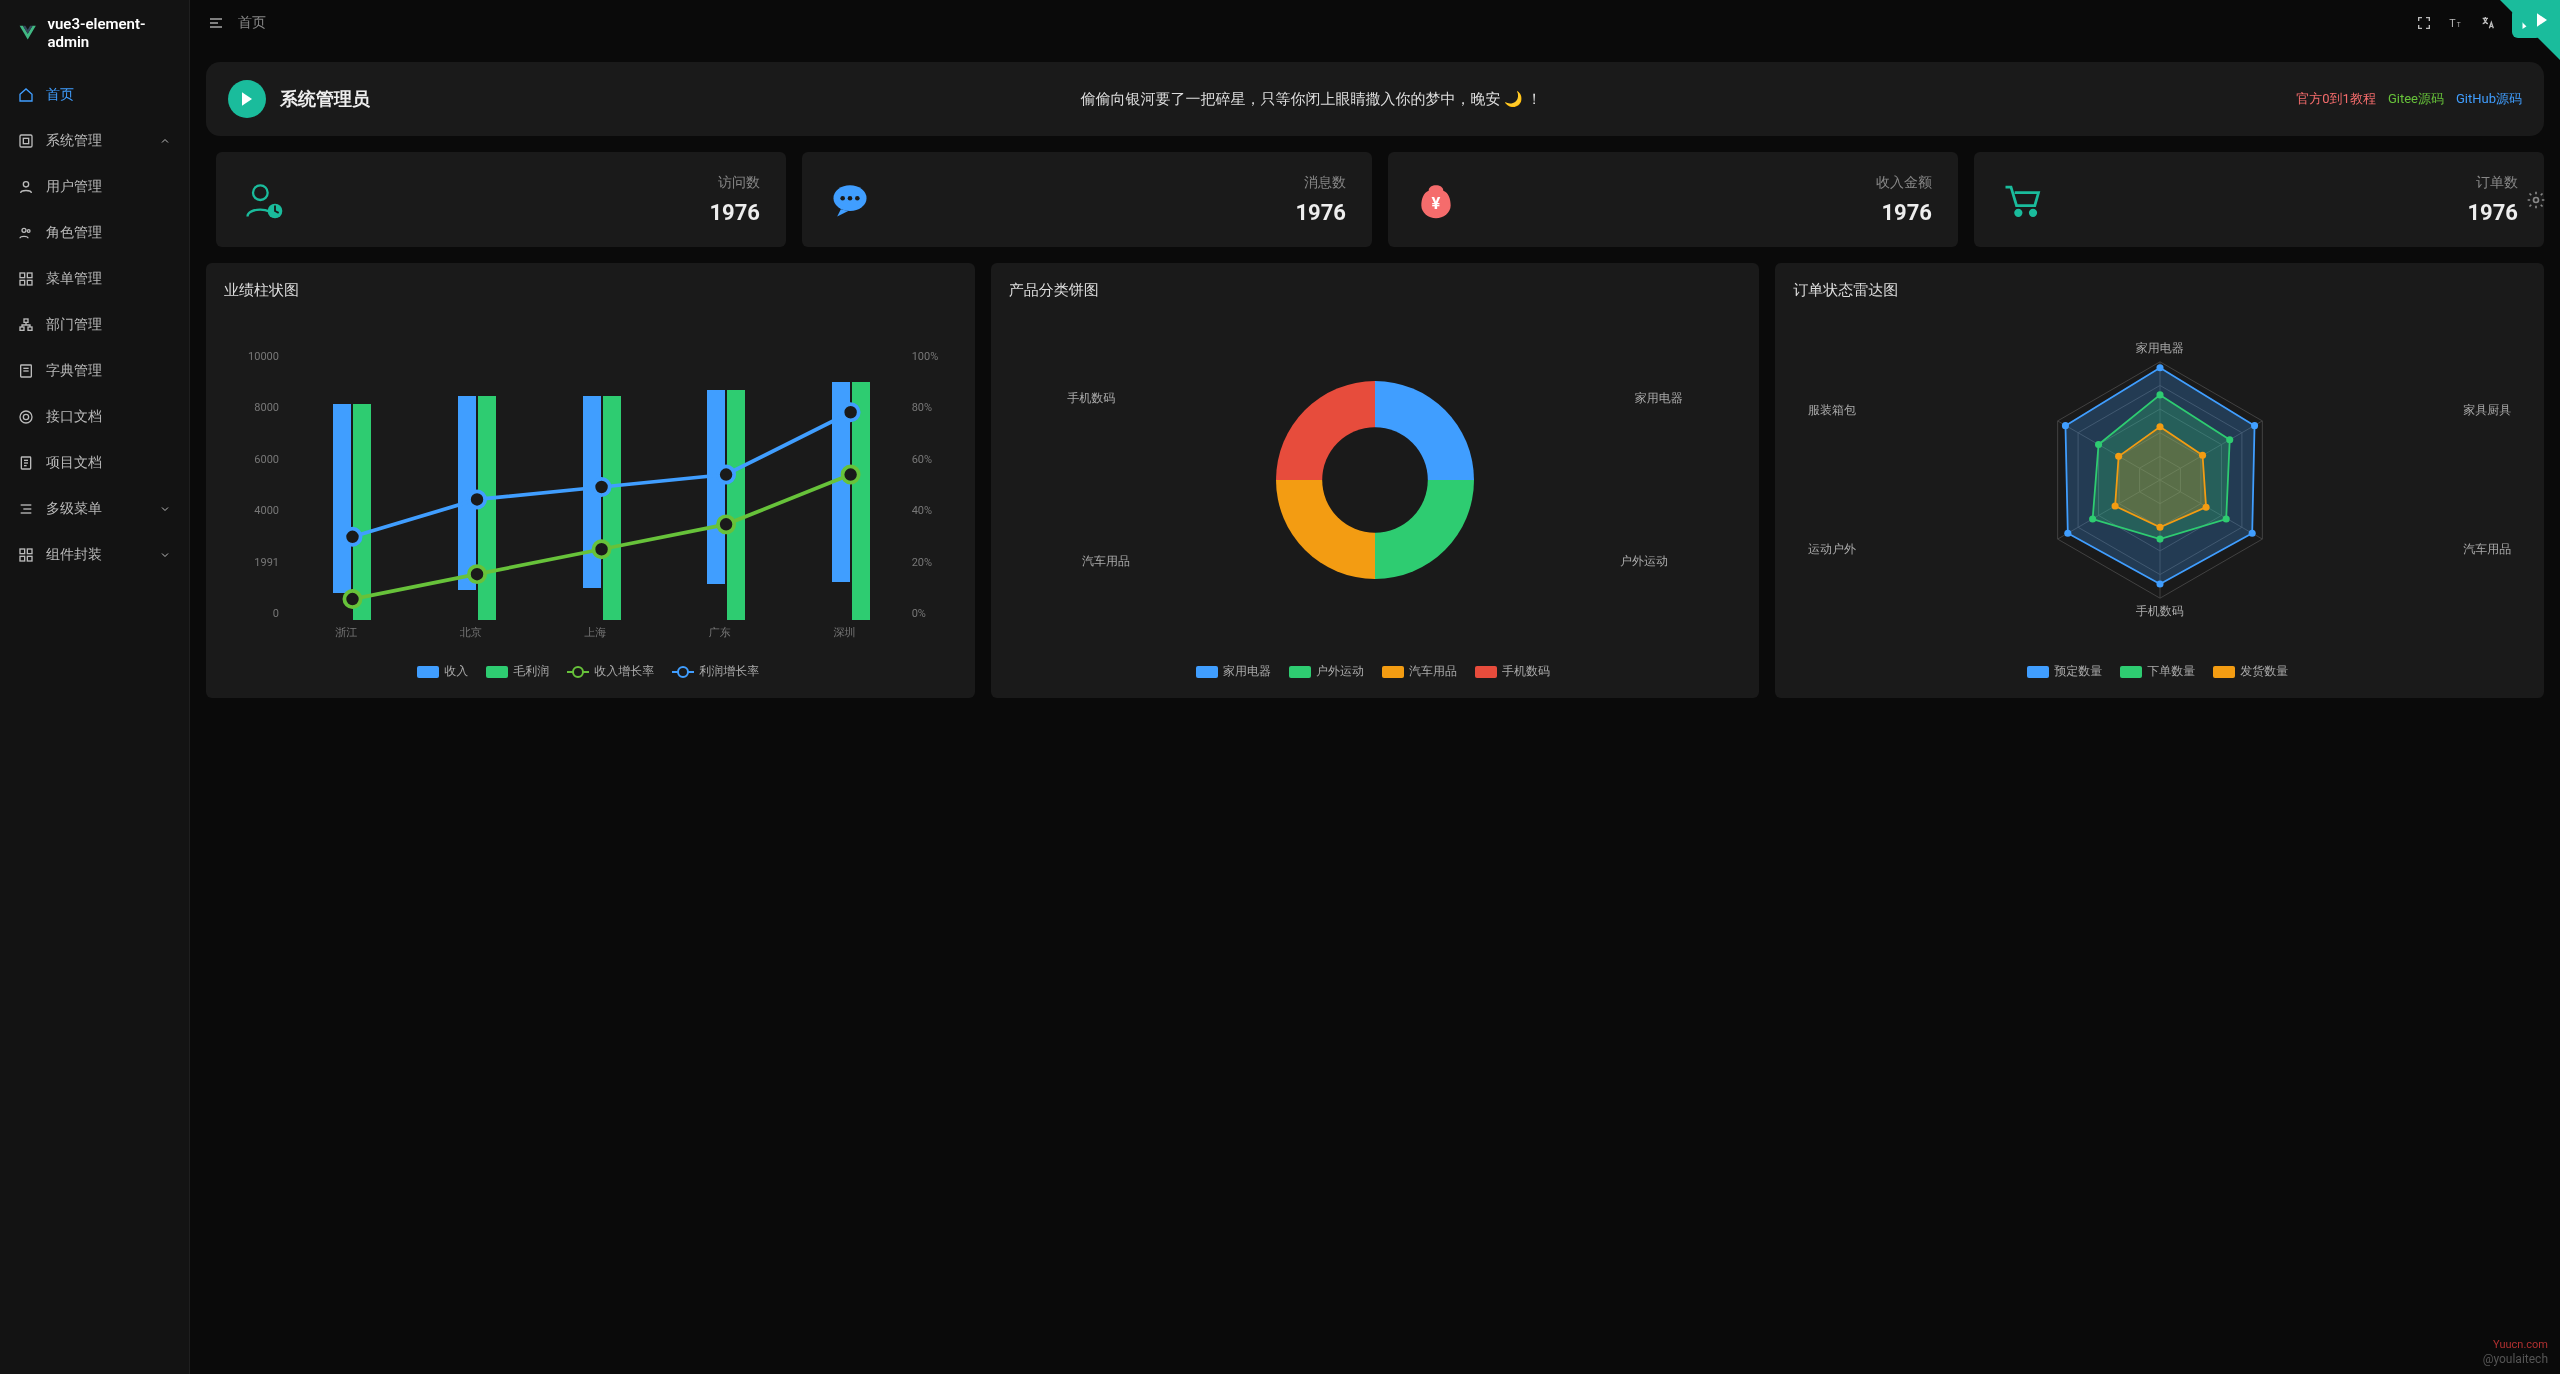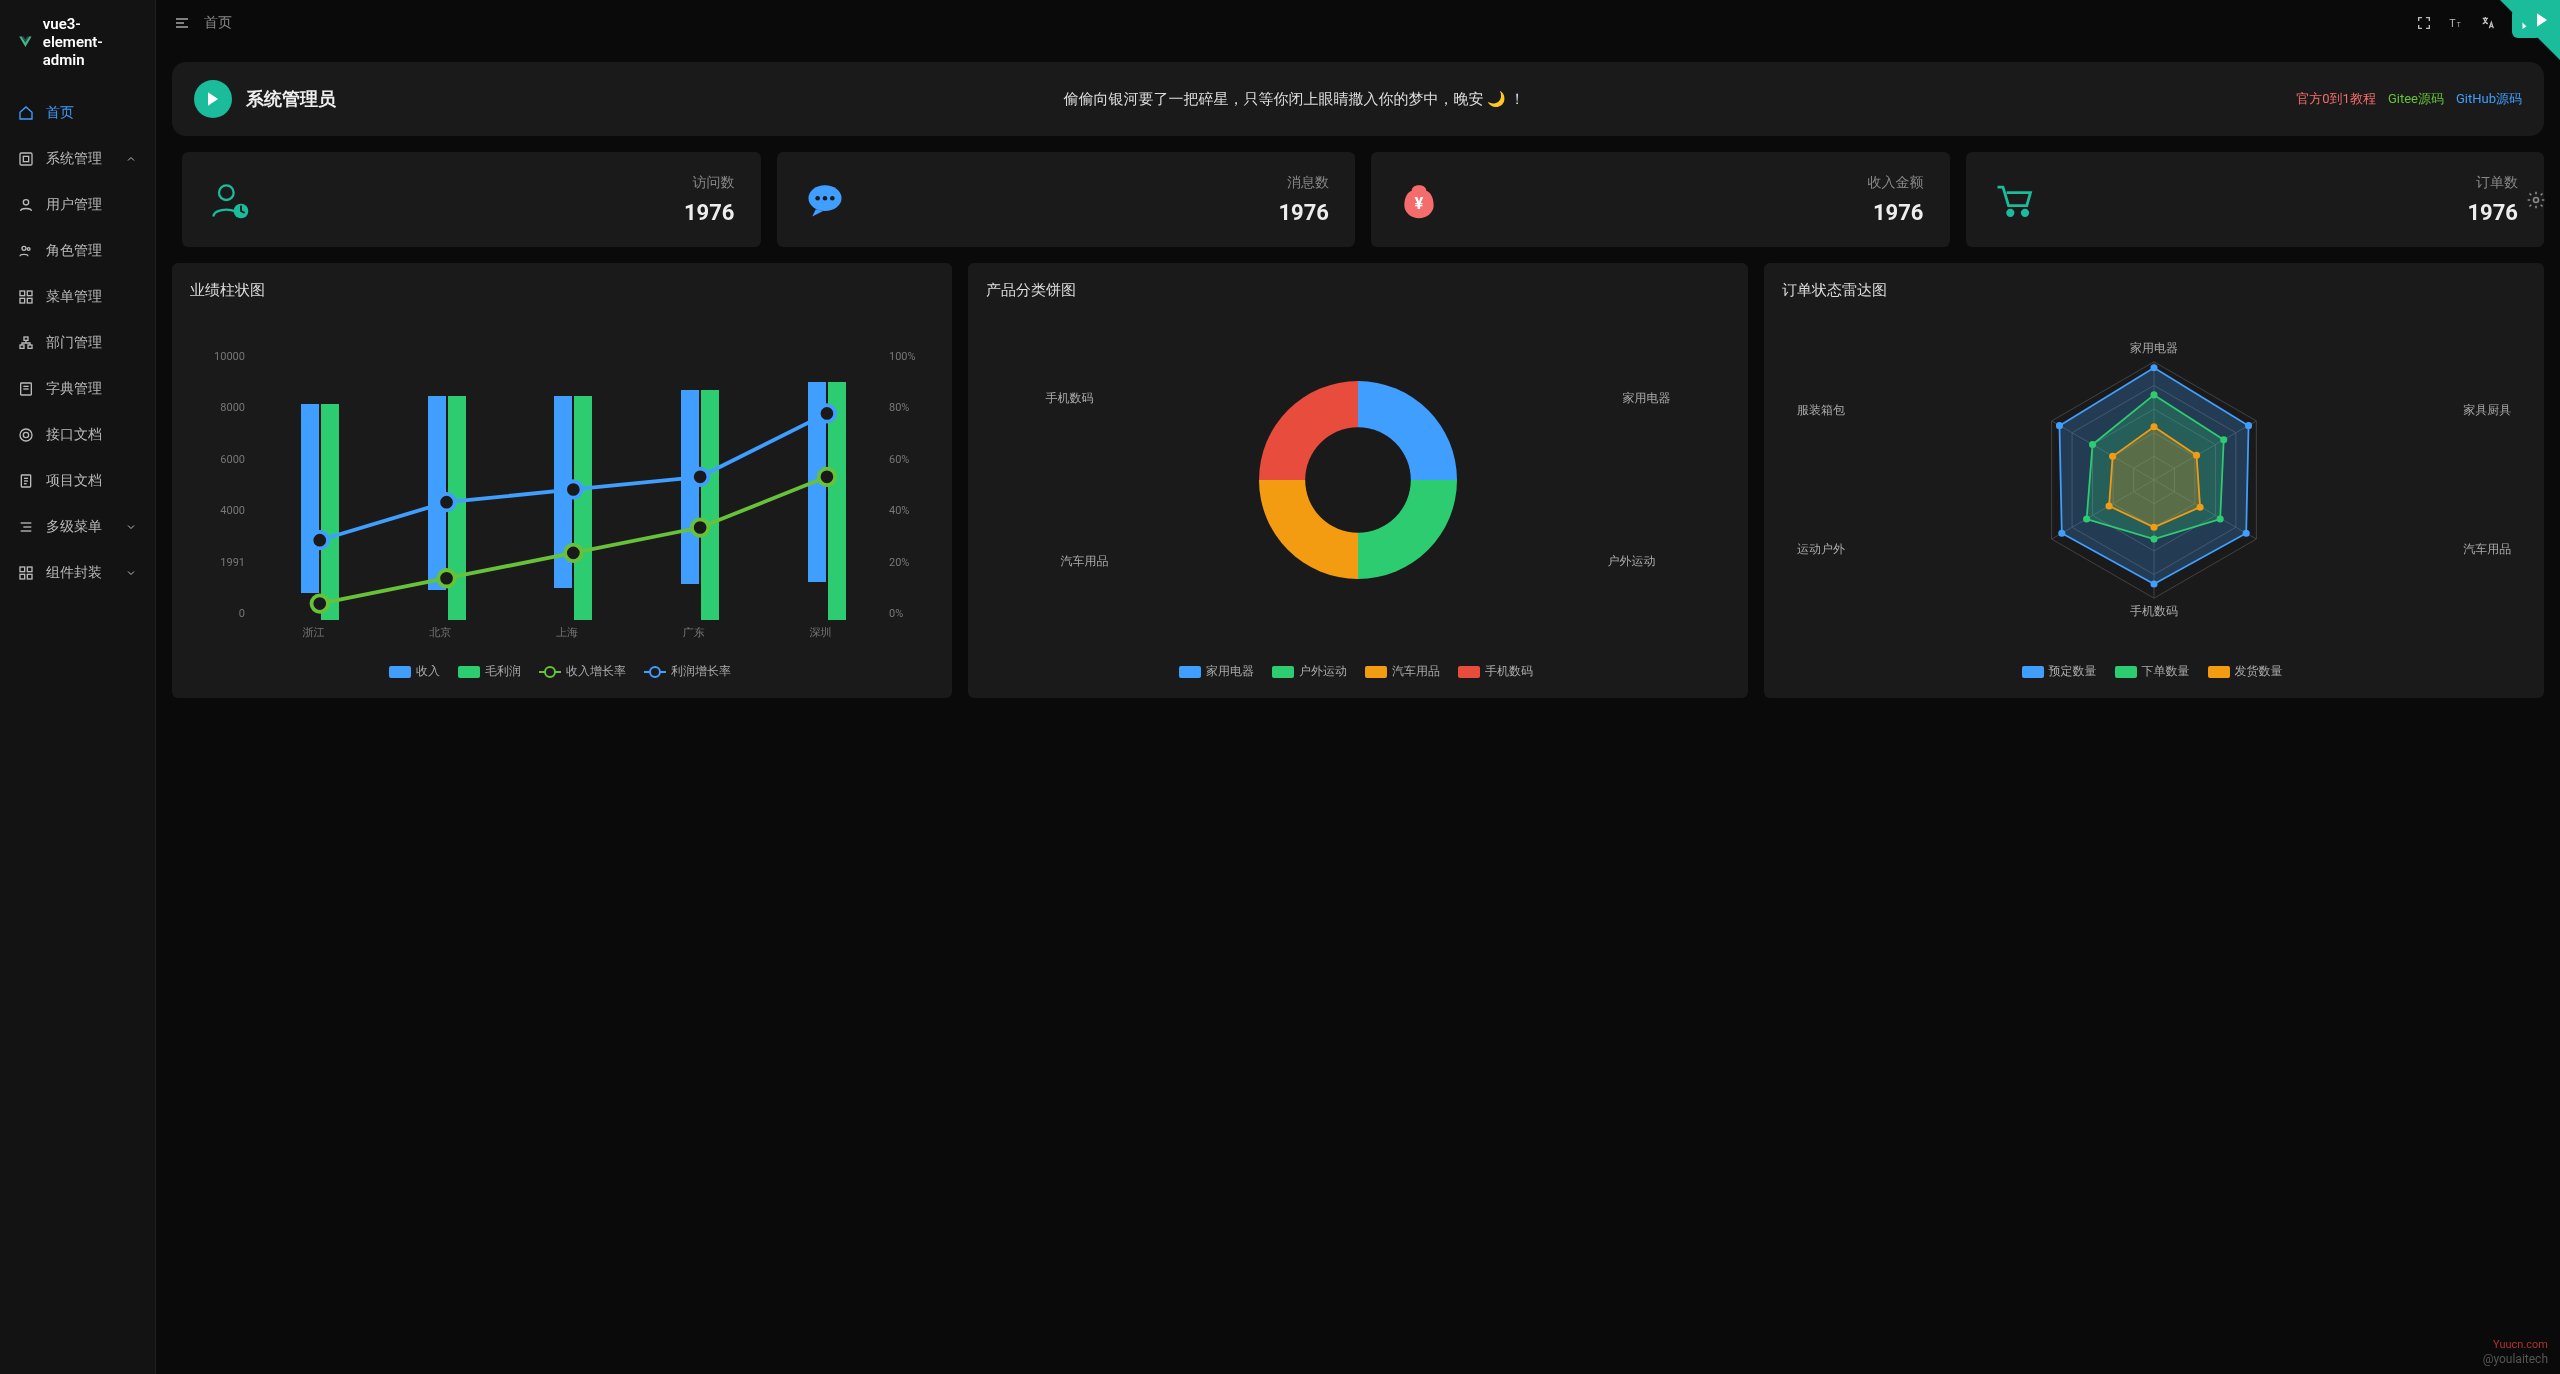--- a/index.html
+++ b/index.html
@@ -1,20 +1,20 @@
 <!DOCTYPE html>
 <html><head>
 <meta charset="utf-8">
 <style>
 * { margin: 0; padding: 0; box-sizing: border-box; }
 body { font-family: -apple-system, BlinkMacSystemFont, "Segoe UI", Roboto, "Helvetica Neue", Arial, sans-serif; background: #0a0a0a; color: #ccc; font-size: 14px; overflow: hidden; }
 .app { display: flex; width: 100vw; height: 100vh; }
 
 
-.sidebar { width: 156px; background: #131313; display: flex; flex-direction: column; border-right: 1px solid #1f1f1f; }
+.sidebar { width: 190px; background: #131313; display: flex; flex-direction: column; border-right: 1px solid #1f1f1f; }
 .logo-area { display: flex; align-items: center; padding: 15px 18px; gap: 10px; }
 .logo-v { width: 22px; height: 22px; }
 .logo-text { color: #fff; font-weight: 600; font-size: 15px; }
 .menu { flex: 1; padding: 6px 0; }
 .menu-item { display: flex; align-items: center; padding: 14px 18px; gap: 12px; cursor: pointer; color: #bbb; }
 .menu-item.active { color: #409eff; }
 .menu-item.sub { }
 .menu-icon { width: 16px; height: 16px; display: inline-flex; align-items: center; justify-content: center; flex-shrink: 0; }
 .menu-label { flex: 1; }
 .chevron { width: 12px; height: 12px; }

